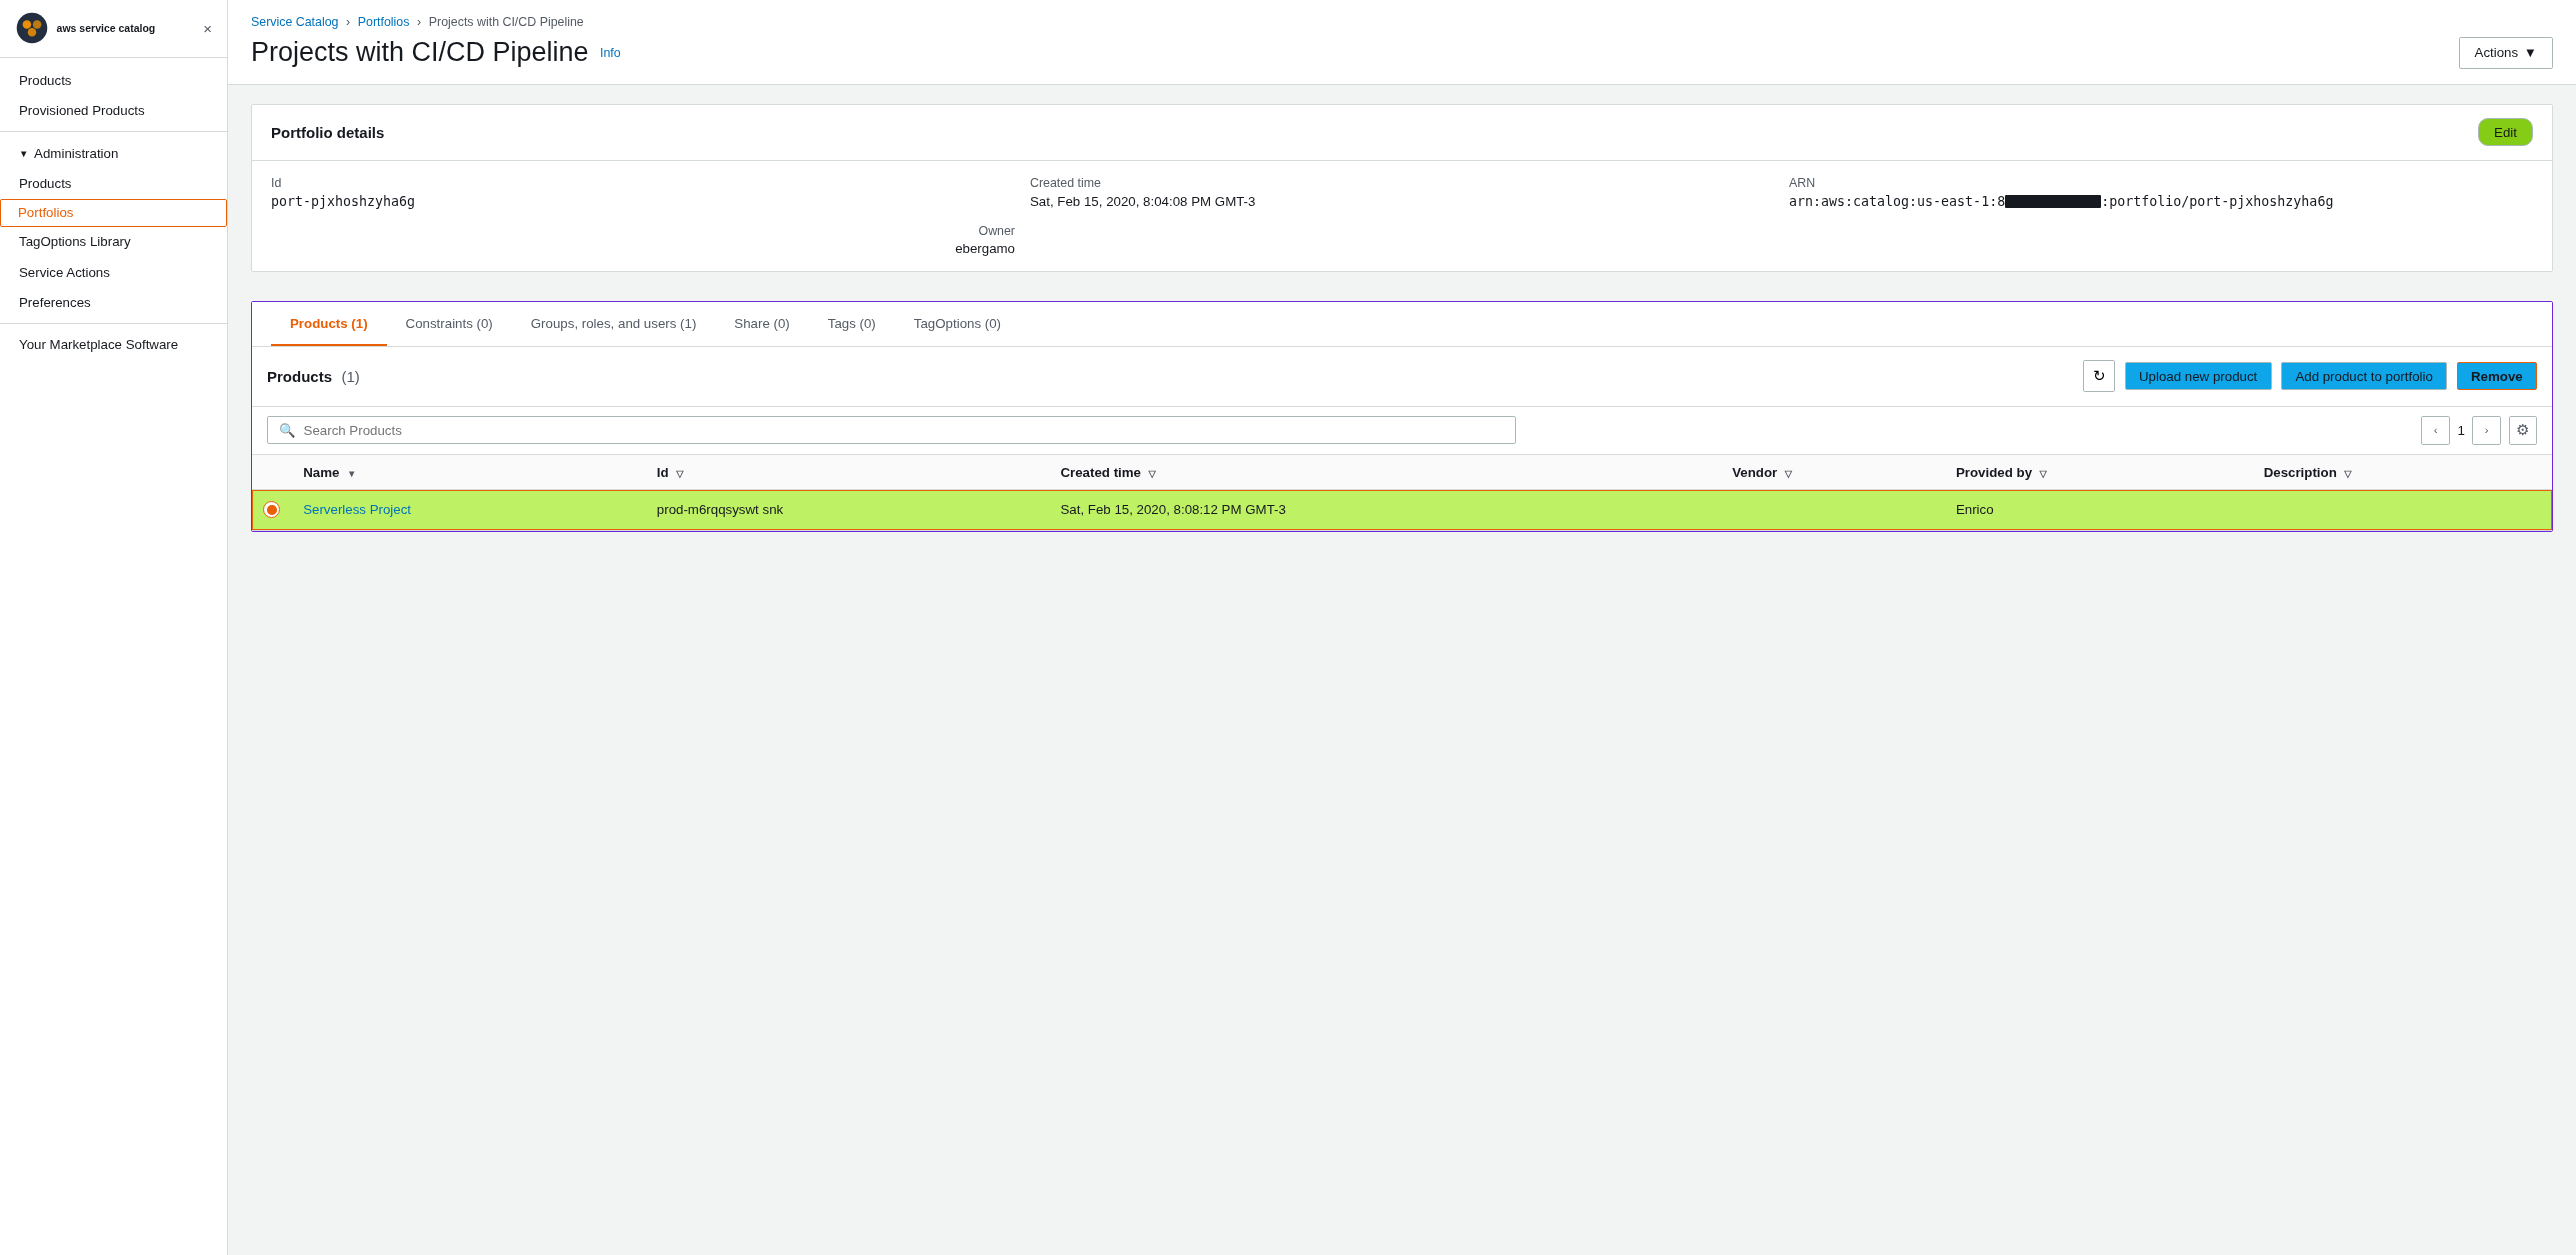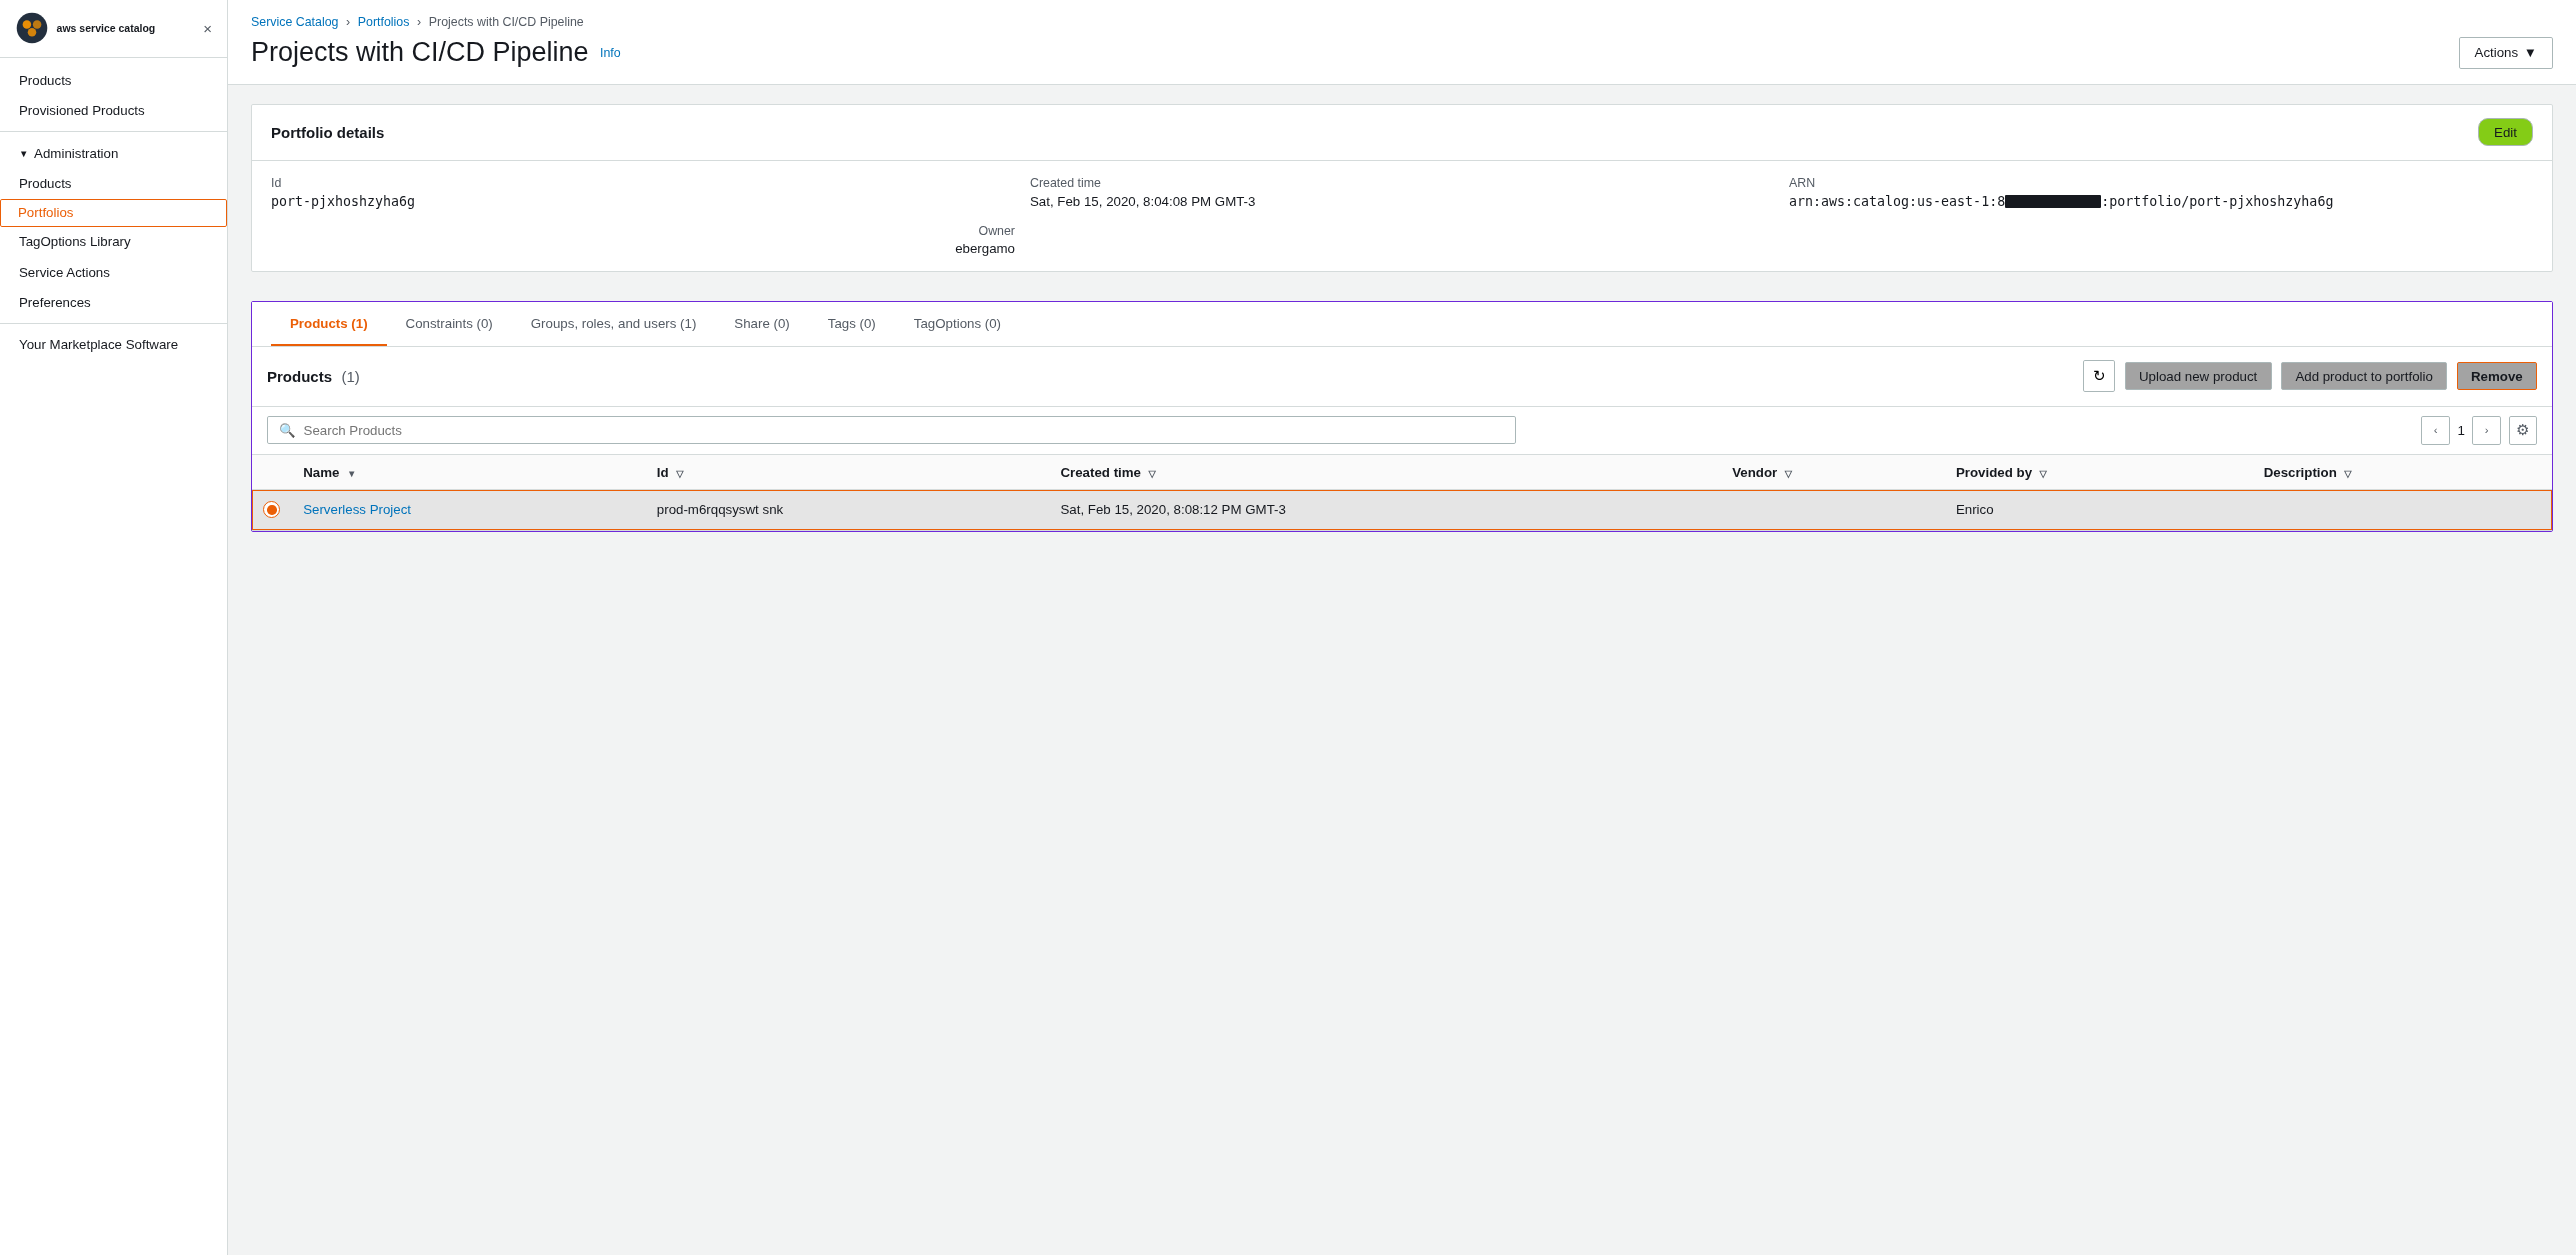--- a/index.html
+++ b/index.html
@@ -218,21 +218,21 @@
       height: 32px;
       border-radius: 1.9px;
       cursor: pointer;
       display: flex;
       align-items: center;
       justify-content: center;
       font-size: 15px;
     }
     .action-btn {
       border: 1px solid #aab7b8;
-      background: #a3a3a3;
+      background: #0ea5e9;
       padding: 5.7px 13.3px;
       border-radius: 1.9px;
       cursor: pointer;
       font-size: 13.3px;
       color: #16191f;
       white-space: nowrap;
     }
     .action-btn.highlighted {
       border: 1.9px solid #eb5f07;
       font-weight: 600;
@@ -313,21 +313,21 @@
       background: #fafafa;
     }
     .products-table th .sort-icon { color: #545b64; margin-left: 3.8px; font-size: 9.5px; }
     .products-table td {
       padding: 11.4px 11.4px;
       font-size: 13.3px;
       color: #16191f;
       border-bottom: 1px solid #d5dbdb;
       vertical-align: middle;
     }
-    .products-table tr.selected td { background: #e5e5e5; }
+    .products-table tr.selected td { background: #bef264; }
     .product-link { color: #0073bb; cursor: pointer; text-decoration: none; }
     .radio-cell { width: 38px; }
     .radio-outer {
       width: 17px;
       height: 17px;
       border-radius: 50%;
       border: 1.9px solid #eb5f07;
       display: flex;
       align-items: center;
       justify-content: center;

